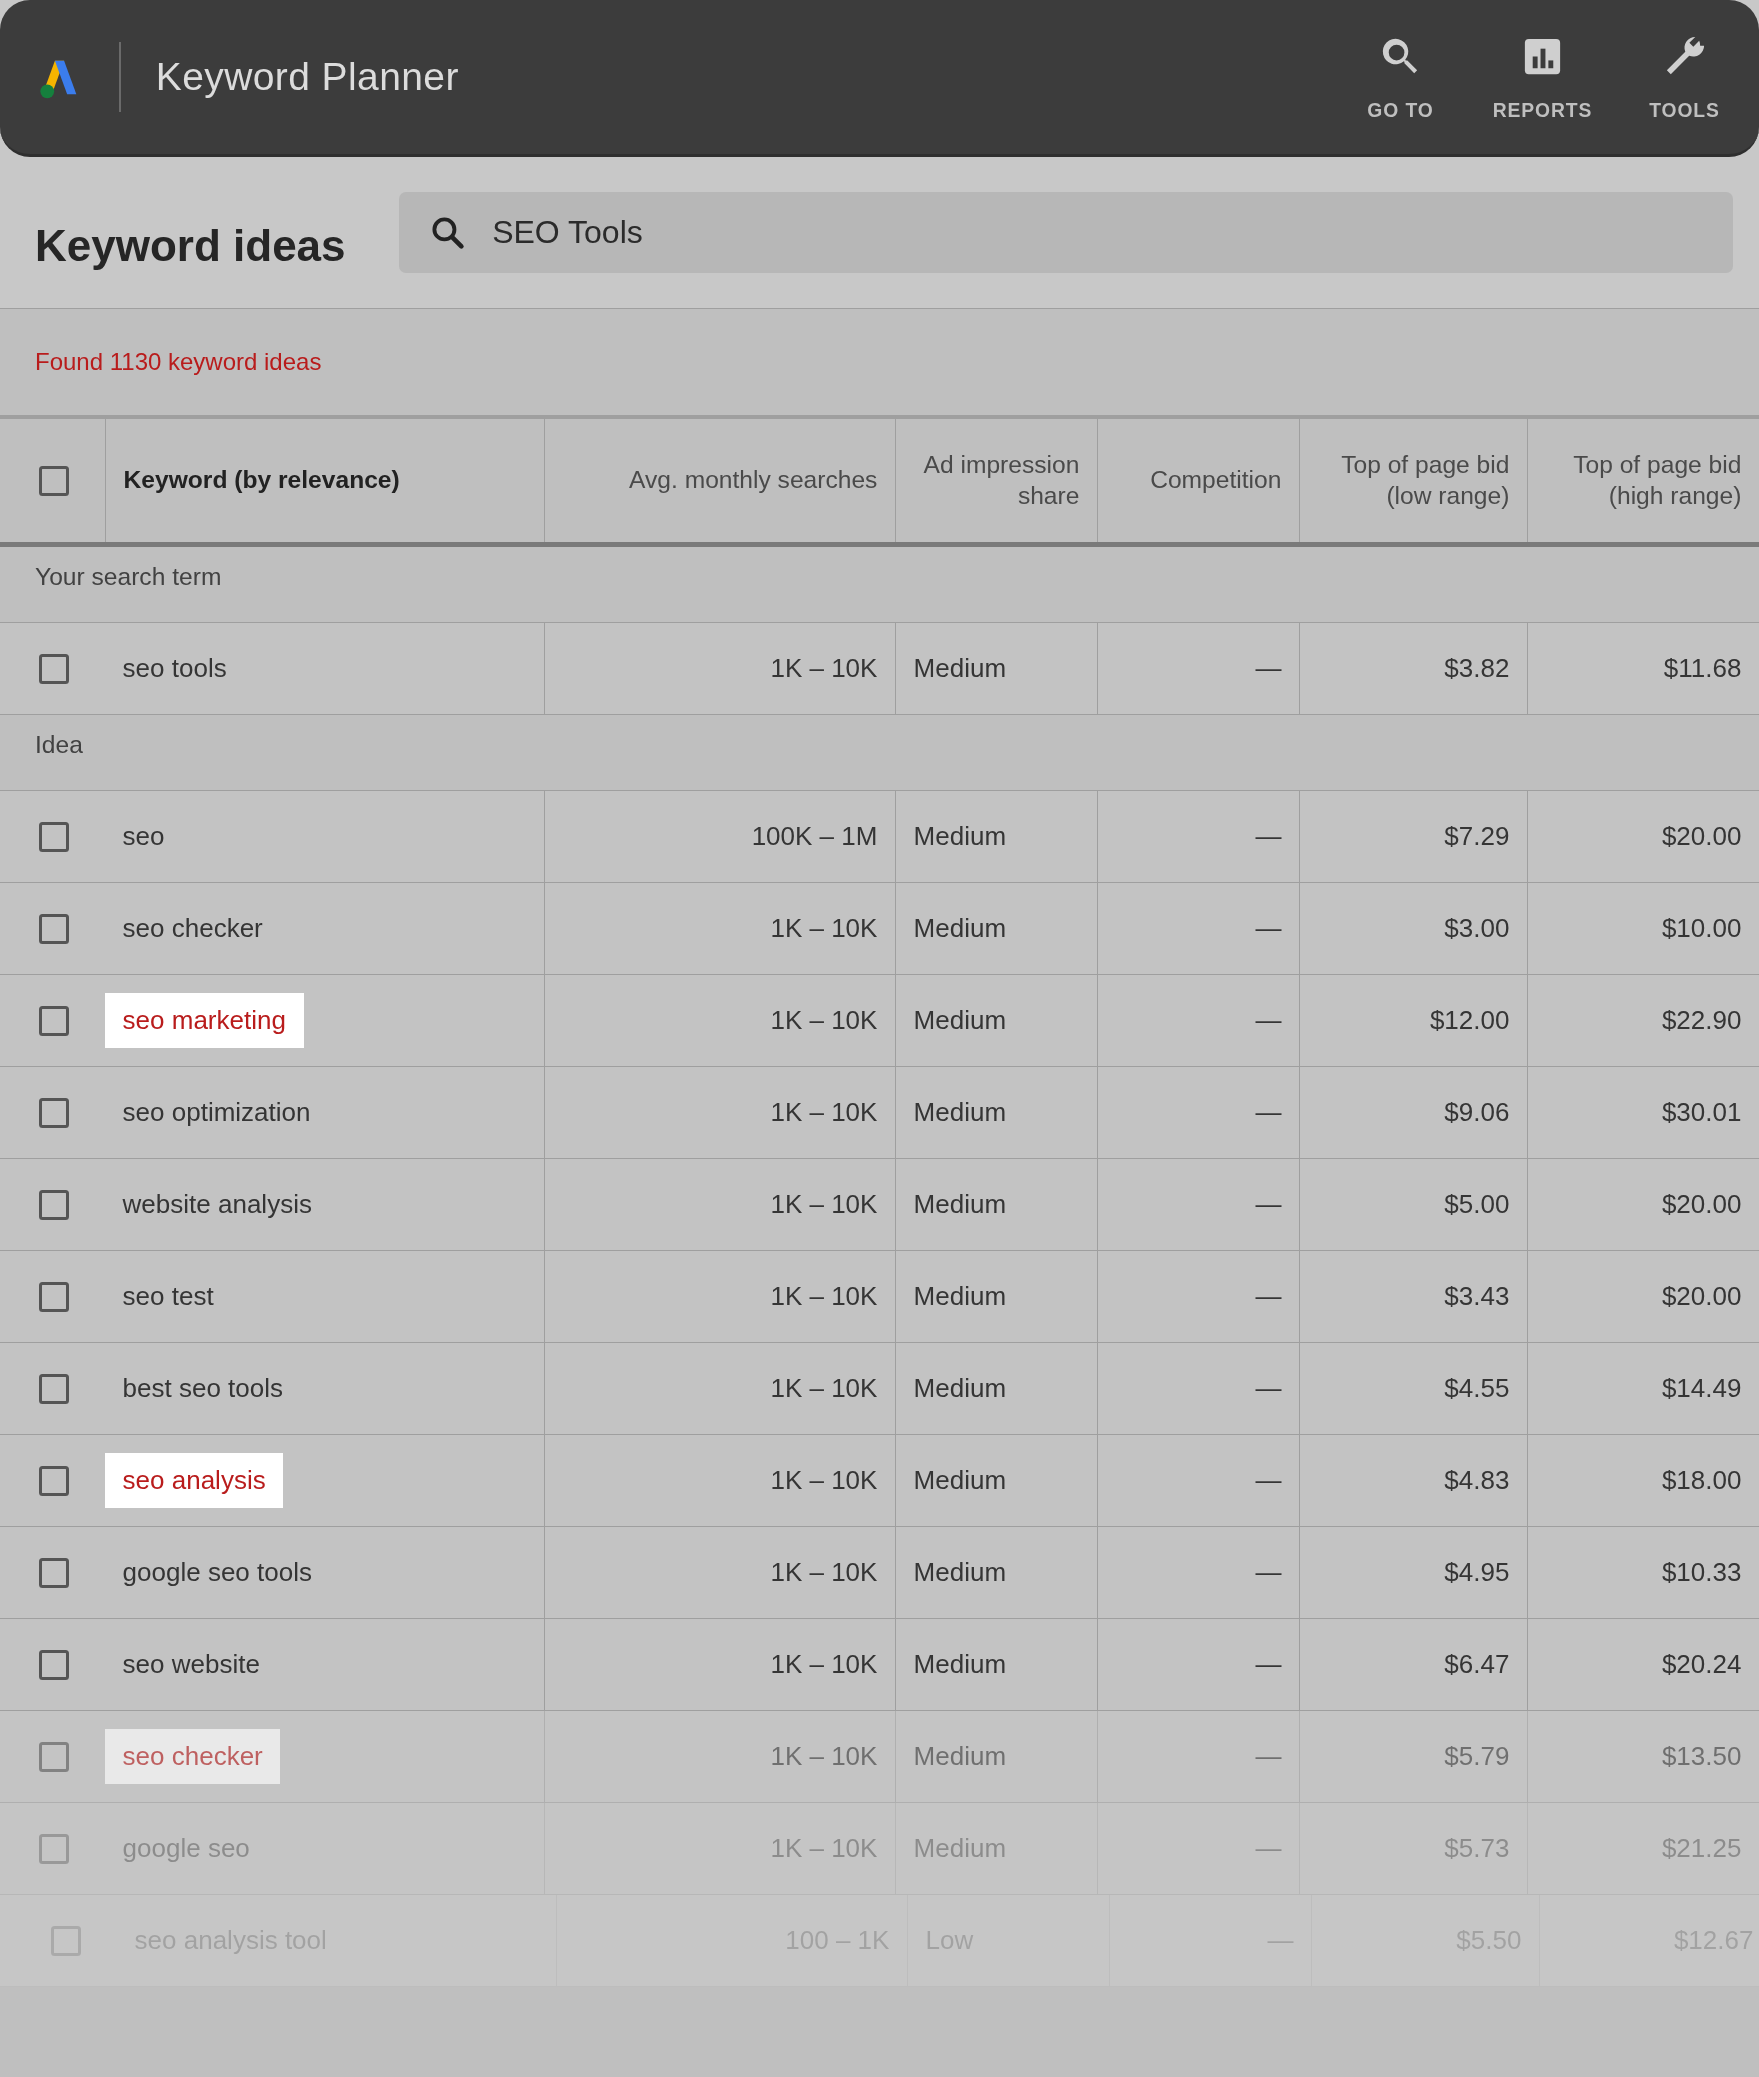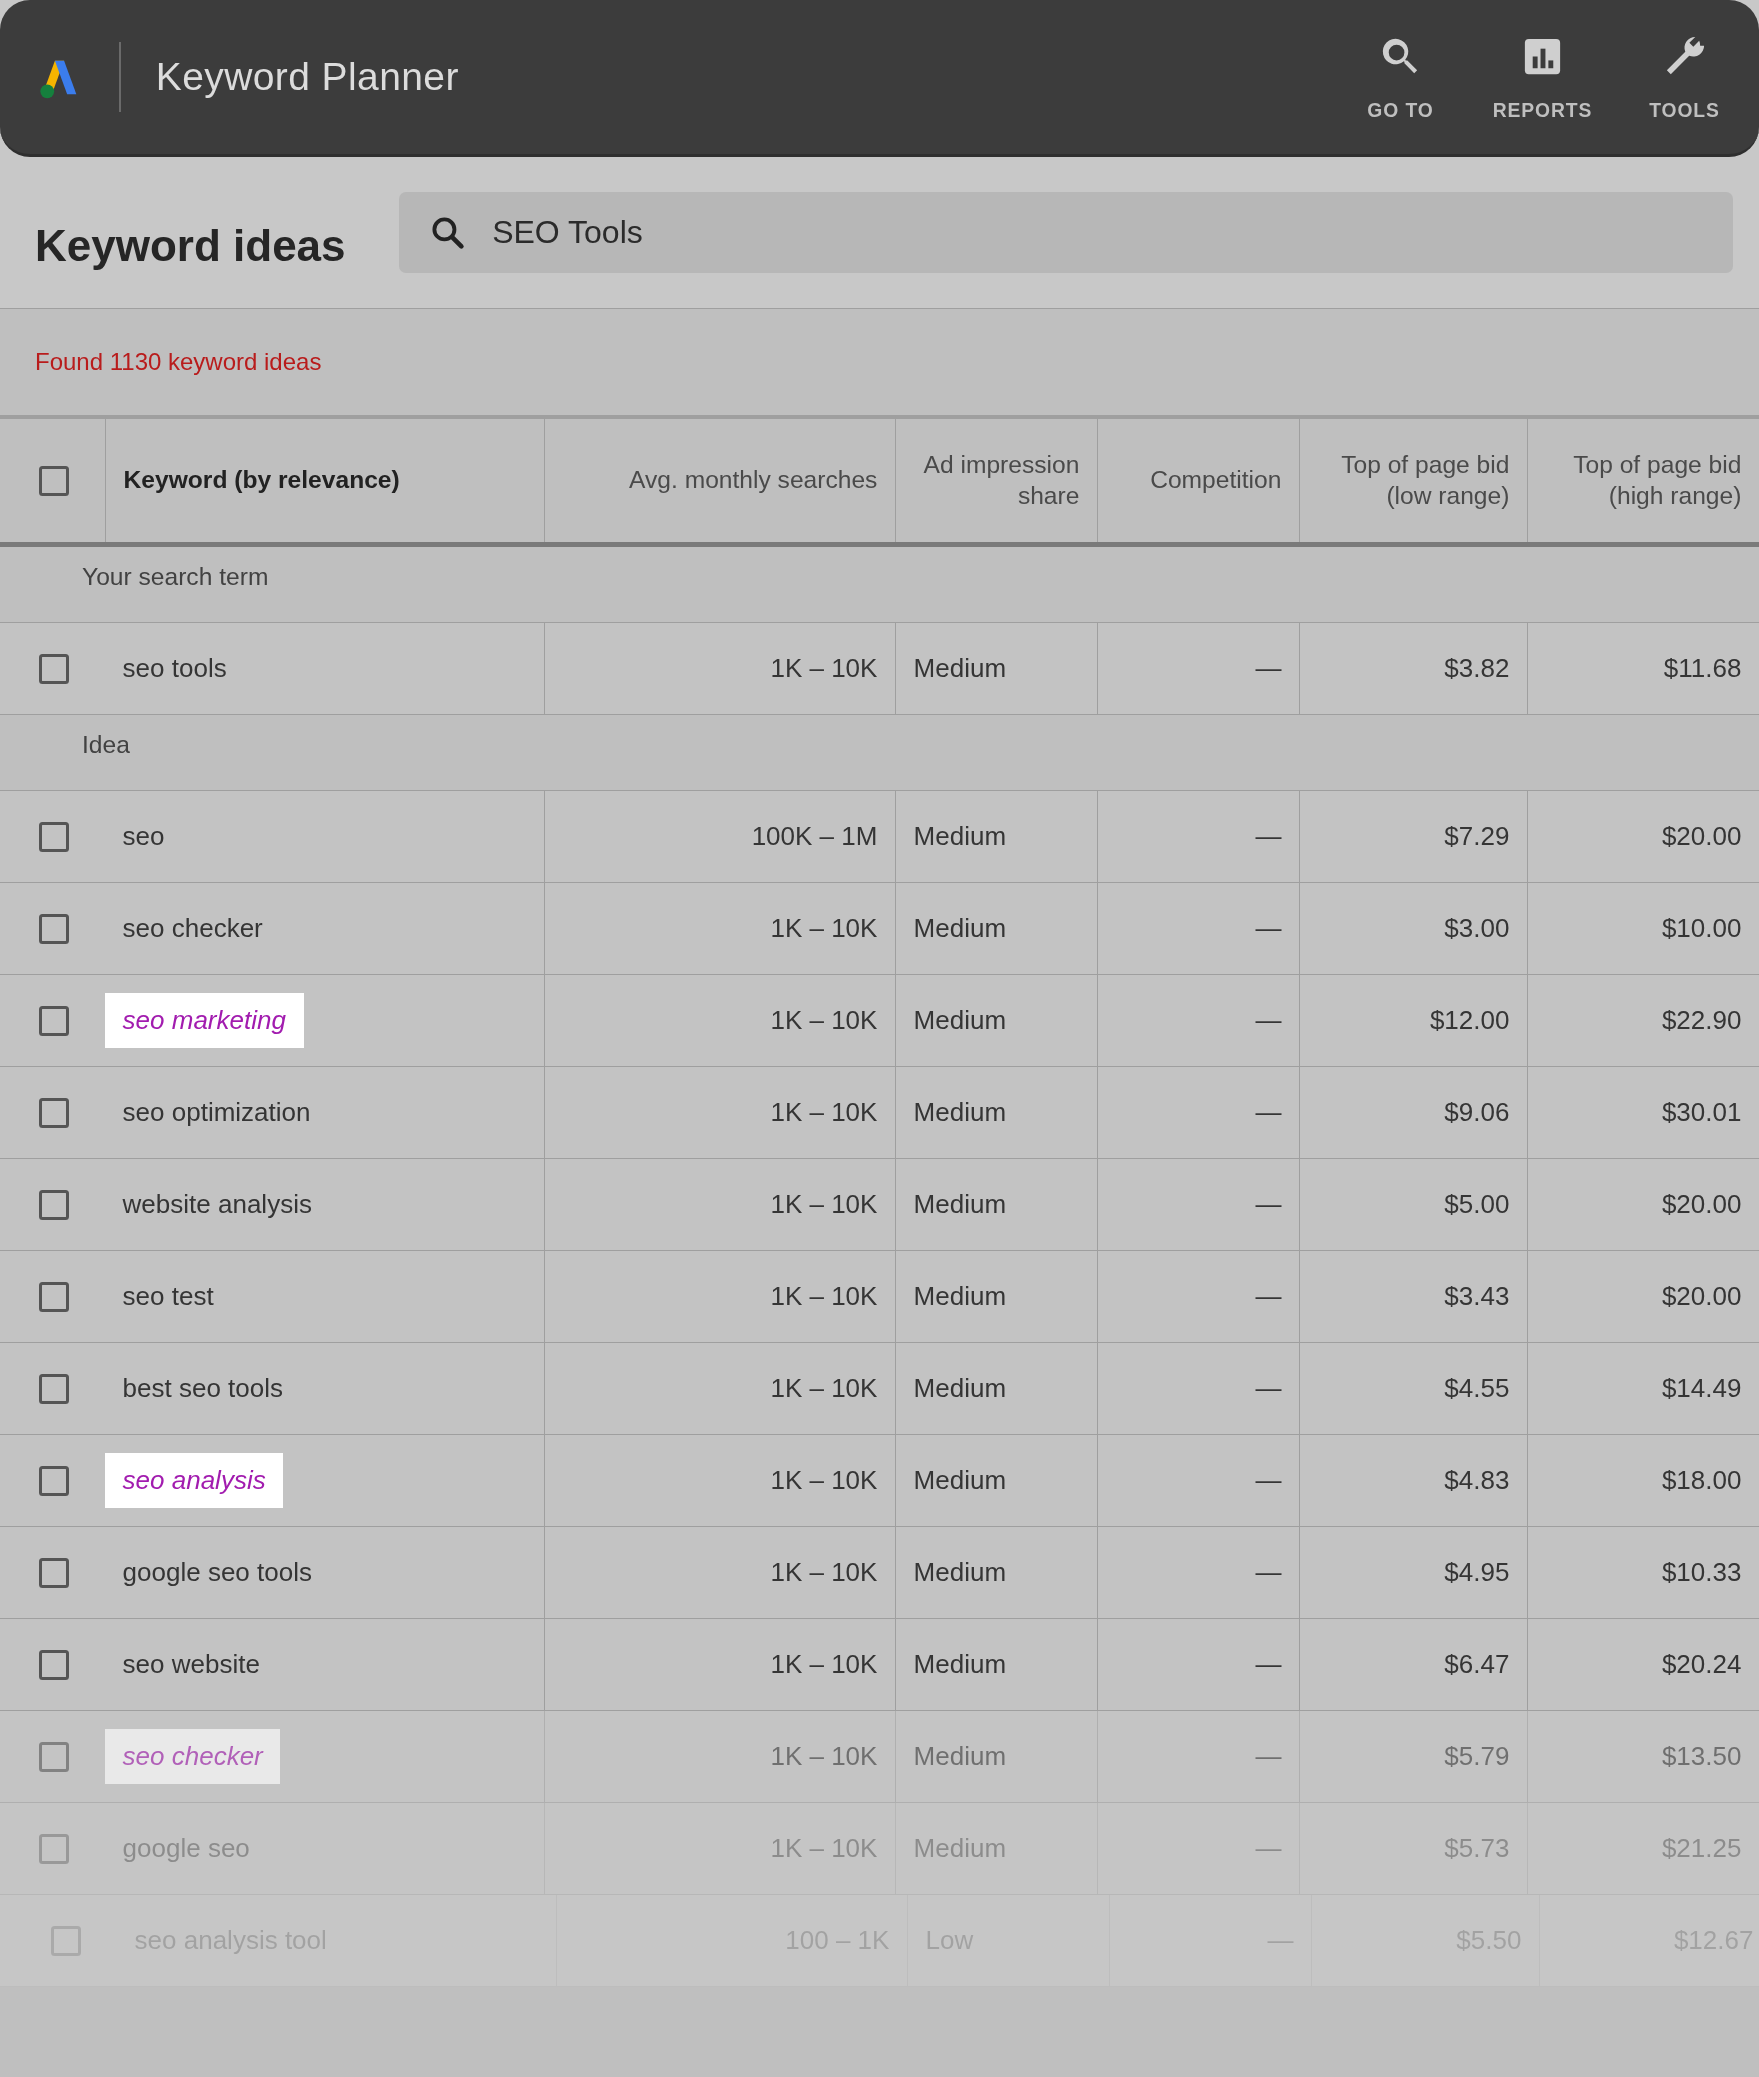--- a/index.html
+++ b/index.html
@@ -90,21 +90,20 @@
     border-bottom:5.3px solid #7a7a7a;
     min-height:123px;
     font-size:24.6px;
     color:#3a3a3a;
   }
   .row.section{
     background:var(--panel-bg);
     min-height:75px;
     font-size:24.6px;color:#424242;
     border-bottom:1.8px solid var(--line);
-    padding-left:47px;
   }
   .row.section .kw-cell{grid-column:1 / -1;padding-left:35px;font-weight:400;}
   .row > div{padding:16px 17.6px;box-sizing:border-box;height:100%;}
   .row.header > div{
     display:flex;align-items:center;justify-content:flex-end;
     text-align:right;line-height:1.25;
     border-left:1.8px solid var(--line);
     font-weight:400;color:#4a4a4a;
   }
   .row.header > div:first-child,
@@ -119,21 +118,21 @@
   .row.data > div:nth-child(2){justify-content:flex-start;border-left:none;}
   .row.data > div:nth-child(3){border-left:1.8px solid var(--line);}
   .row.data > div:nth-child(4){justify-content:flex-start;}
   .cb{display:flex;align-items:center;justify-content:flex-start;padding-left:39px!important;}
   .checkbox{
     width:30px;height:30px;border:3.5px solid #555;border-radius:3.5px;box-sizing:border-box;
   }
   .kw-cell span.hl{
     background:var(--highlight);
     padding:12.3px 17.6px;margin-left:-17.6px;
-    display:inline-block;color:#a21caf;font-style:italic;
+    display:inline-block;color:#b91c1c;
   }
   
   .fade1{opacity:0.6;}
   .fade2{opacity:0.4;}
   .fade3{opacity:0.25;padding-left:12px;}
   .bottom-pad{height:105px;background:var(--panel-bg);}
 </style>
 </head>
 <body>
 

